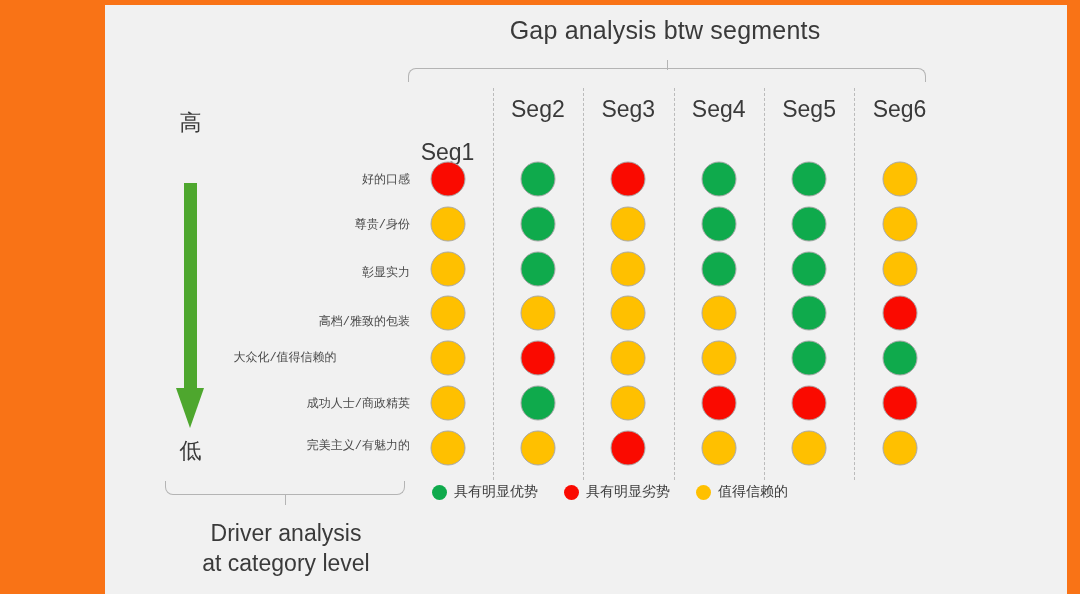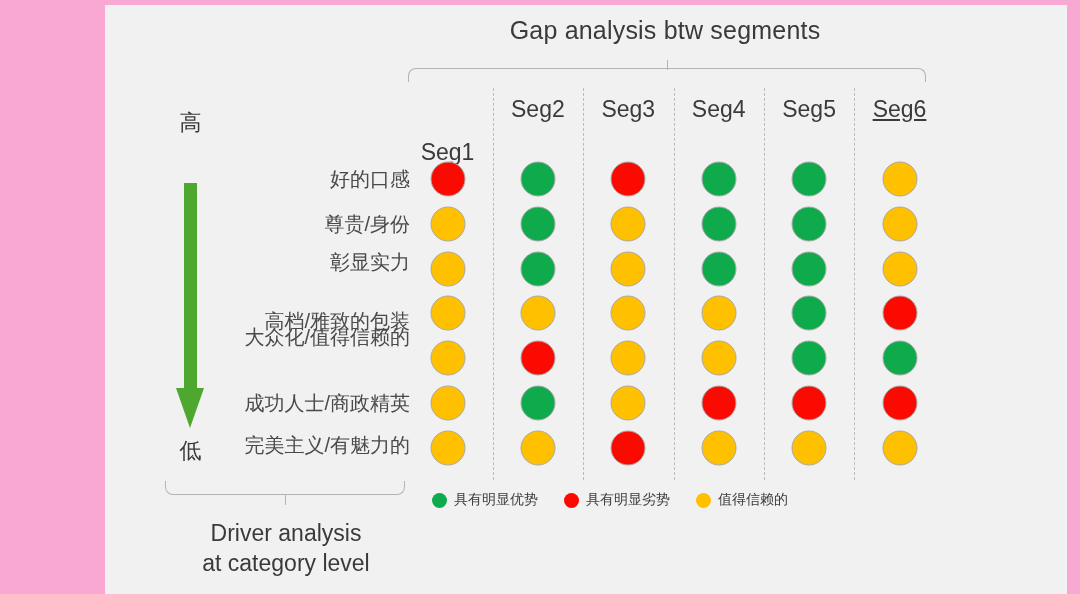--- a/index.html
+++ b/index.html
@@ -11,21 +11,21 @@
     width: 1080px;
     height: 594px;
     overflow: hidden;
     font-family: "Liberation Sans", "DejaVu Sans", sans-serif;
   }
 
   #root {
     position: relative;
     width: 1080px;
     height: 594px;
-    background: #f9a8d4;
+    background: #f97316;
   }
 
   
   .panel {
     position: absolute;
     left: 105px;
     top: 5px;
     width: 962px;
     height: 589px;
     background: #f1f1f1;
@@ -145,24 +145,25 @@
     border-right: 14px solid transparent;
     border-top: 40px solid #4ea72e;
   }
 
   
   .row-label {
     position: absolute;
     right: 0;
     width: 250px;
     text-align: right;
-    font-size: 20px;
+    font-size: 12px;
     color: #4a4a4a;
     white-space: nowrap;
     transform: translateY(-50%);
+    font-family: Liberation Mono, monospace;
   }
   .rows-wrap {
     position: absolute;
     left: 155px;
     top: 0;
     width: 255px;
     height: 594px;
   }
 
   
@@ -183,21 +184,21 @@
     transform: translate(-50%, -50%);
   }
 
   
   .legend {
     position: absolute;
     left: 432px;
     top: 483px;
     height: 26px;
     display: flex;
-    align-items: flex-end;
+    align-items: flex-start;
     gap: 26px;
     background: #f1f1f1;
   }
   .legend-item {
     display: flex;
     align-items: center;
     gap: 7px;
   }
   .legend-dot {
     width: 15px;
@@ -264,21 +265,21 @@
     <div class="tb-tick"></div>
     <div class="tb-body"></div>
   </div>
 
   <div class="seg-headers" id="seg-headers">
       <div class="seg-head" style="left: 0.5px; margin-top: 43px;">Seg1</div>
       <div class="seg-head" style="left: 90.9px;">Seg2</div>
       <div class="seg-head" style="left: 181.3px;">Seg3</div>
       <div class="seg-head" style="left: 271.7px;">Seg4</div>
       <div class="seg-head" style="left: 362.1px;">Seg5</div>
-      <div class="seg-head" style="left: 452.5px; text-decoration: underline;">Seg6</div>
+      <div class="seg-head" style="left: 452.5px;">Seg6</div>
     </div>
 
   <div id="col-seps">
       <div class="col-sep" style="left: 492.7px;"></div>
       <div class="col-sep" style="left: 583.1px;"></div>
       <div class="col-sep" style="left: 673.5px;"></div>
       <div class="col-sep" style="left: 763.9px;"></div>
       <div class="col-sep" style="left: 854.3px;"></div>
     </div>
 
@@ -287,23 +288,23 @@
   </div>
   <div class="arrow">
     <div class="shaft"></div>
     <div class="head"></div>
   </div>
   <div class="imp-low">低</div>
 
   <div class="rows-wrap" id="rows-wrap">
       <div class="row-label" style="top: 179px;">好的口感</div>
       <div class="row-label" style="top: 223.8px;">尊贵/身份</div>
-      <div class="row-label" style="top: 262px;">彰显实力</div>
+      <div class="row-label" style="top: 272px;">彰显实力</div>
       <div class="row-label" style="top: 321px;">高档/雅致的包装</div>
-      <div class="row-label" style="top: 337px;">大众化/值得信赖的</div>
+      <div class="row-label" style="top: 357px; text-align: center;">大众化/值得信赖的</div>
       <div class="row-label" style="top: 403px;">成功人士/商政精英</div>
       <div class="row-label" style="top: 445px;">完美主义/有魅力的</div>
     </div>
 
   <div class="grid" id="dot-grid">
       <div class="dot" title="red" style="left: 447.5px; top: 179px; background: rgb(250, 10, 0);"></div>
       <div class="dot" title="green" style="left: 537.9px; top: 179px; background: rgb(15, 170, 76);"></div>
       <div class="dot" title="red" style="left: 628.3px; top: 179px; background: rgb(250, 10, 0);"></div>
       <div class="dot" title="green" style="left: 718.7px; top: 179px; background: rgb(15, 170, 76);"></div>
       <div class="dot" title="green" style="left: 809.1px; top: 179px; background: rgb(15, 170, 76);"></div>

